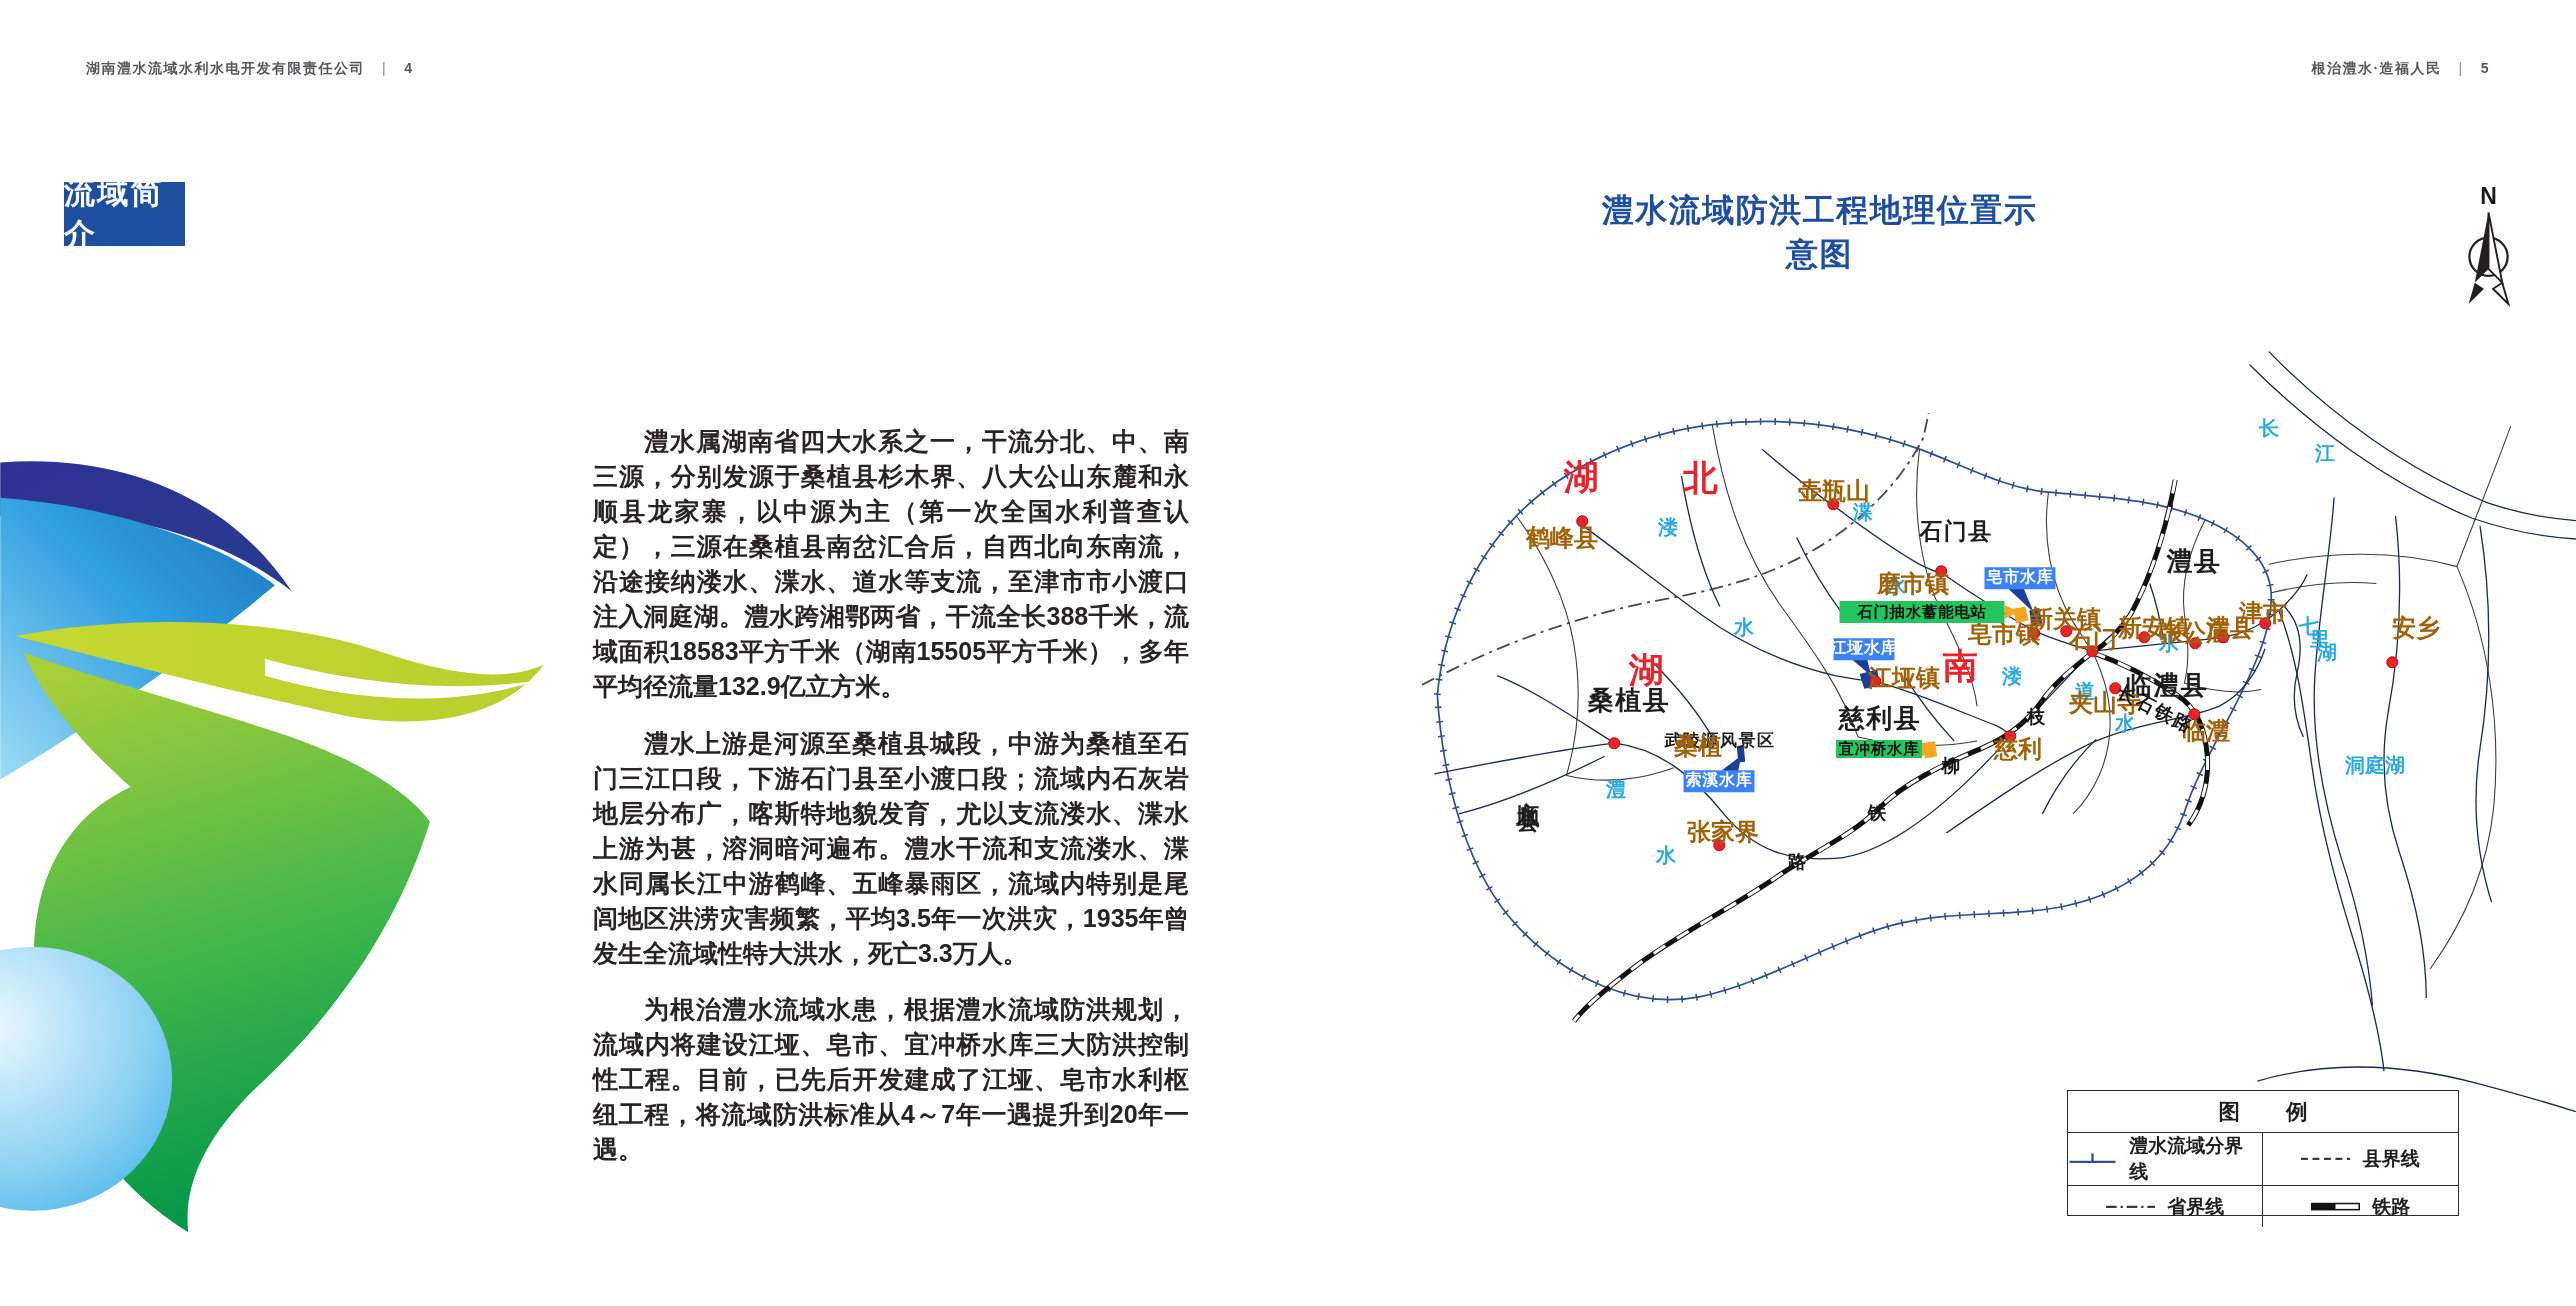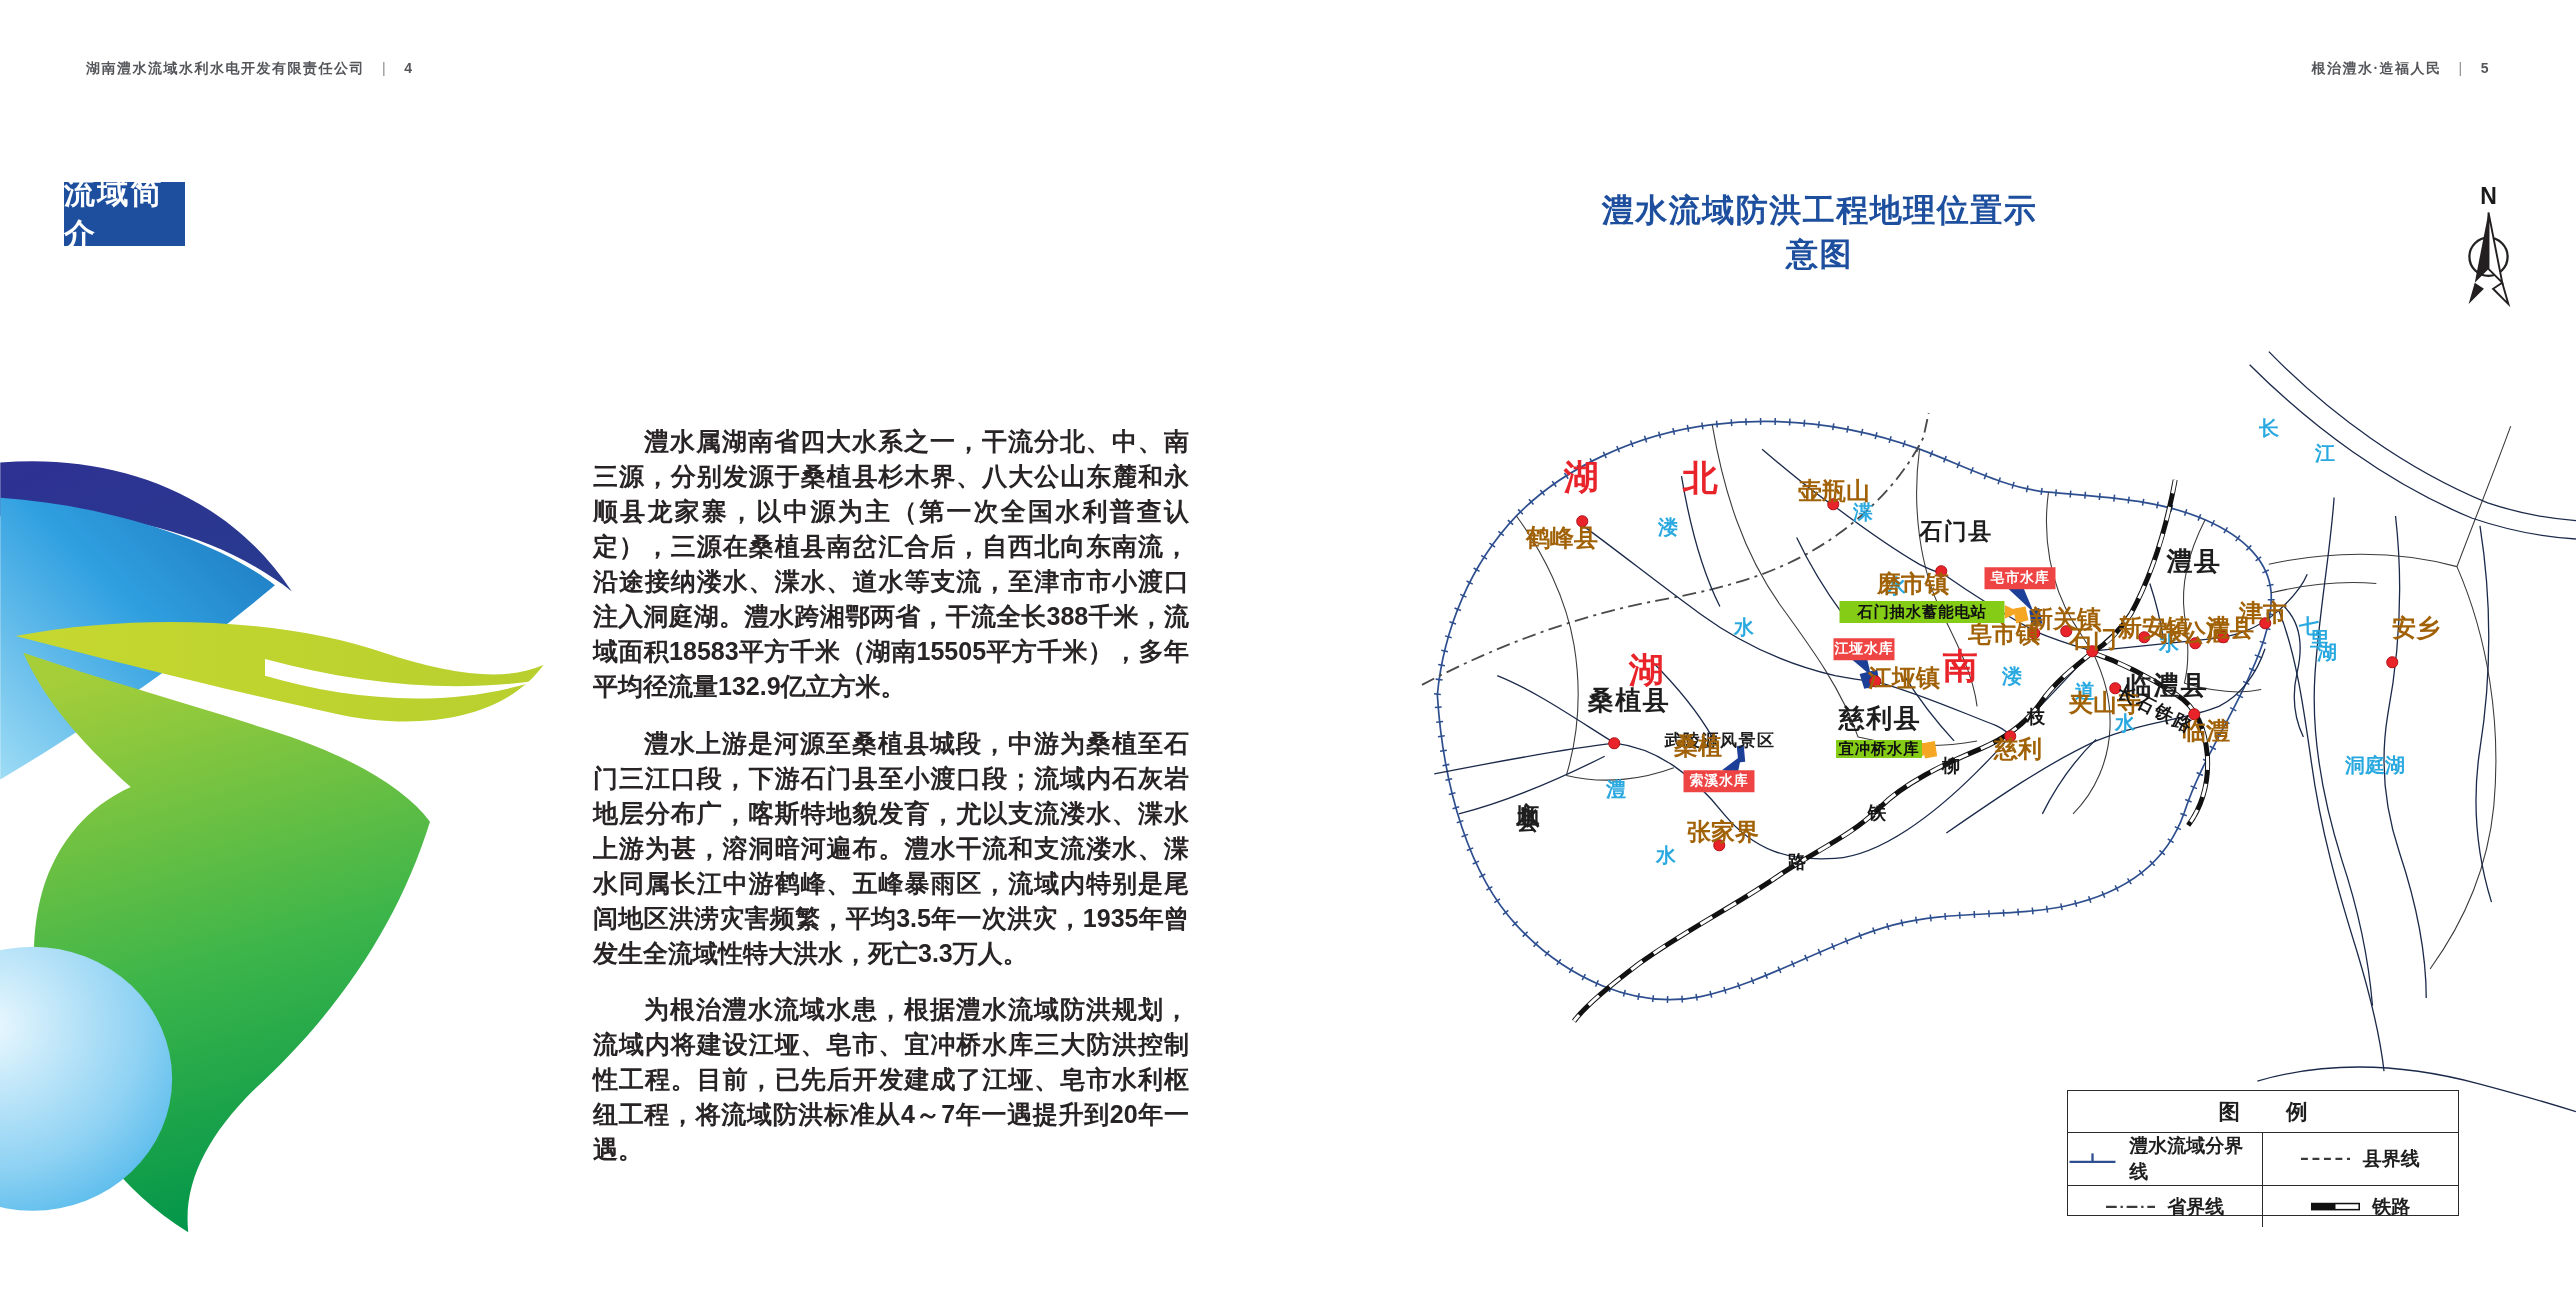--- a/index.html
+++ b/index.html
@@ -28,22 +28,22 @@
   #map-labels span, #map-labels div{position:absolute;transform:translate(-50%,-50%);white-space:nowrap;}
   .prov{font-size:35px;font-weight:700;color:#e8232a;letter-spacing:1.5px;}
   .county{font-weight:700;color:#1e1e1e;letter-spacing:1.5px;}
   .county.vertical{writing-mode:vertical-rl;letter-spacing:4.6px;}
   .water{font-size:20px;font-weight:700;color:#2aa9e0;}
   .town-label{font-size:24px;font-weight:700;color:#a16207;text-align:right;}
   .dot{width:11.5px;height:11.5px;border-radius:50%;background:#e8232a;border:1.5px solid #b01218;box-sizing:border-box;}
   .rail-char{font-size:18.4px;font-weight:700;color:#161616;}
   .rail-label{font-size:18.4px;font-weight:700;color:#161616;letter-spacing:2.3px;}
   .callout{display:flex;align-items:center;justify-content:center;font-weight:700;letter-spacing:0.8px;}
-  .callout.navy{background:#ef4444;color:#fff;font-size:14px;}
-  .callout.orange{background:#84cc16;color:#101010;font-size:15.4px;}
+  .callout.navy{background:#3b82f6;color:#fff;font-size:16px;}
+  .callout.orange{background:#22c55e;color:#101010;font-size:15.4px;}
   
   .legend{position:absolute;left:2067px;top:1090px;width:392px;height:126px;border:1.9px solid #2b2b2b;
           box-sizing:border-box;background:#fff;}
   .legend .lg-title{height:41px;border-bottom:1.5px solid #2b2b2b;display:flex;align-items:center;justify-content:center;
           font-size:21.5px;font-weight:700;color:#1e1e1e;letter-spacing:20px;text-indent:20px;}
   .legend .lg-grid{display:grid;grid-template-columns:1fr 1fr;grid-template-rows:1fr 1fr;height:94px;}
   .legend .lg-cell{display:flex;align-items:center;justify-content:center;gap:12.3px;border-right:1.5px solid #2b2b2b;border-bottom:1.5px solid #2b2b2b;}
   .legend .lg-cell:nth-child(2n){border-right:none;font-family:Liberation Mono, monospace;}
   .legend .lg-cell:nth-child(n+3){border-bottom:none;}
   .legend .lg-label{font-size:19px;font-weight:700;color:#1e1e1e;}

